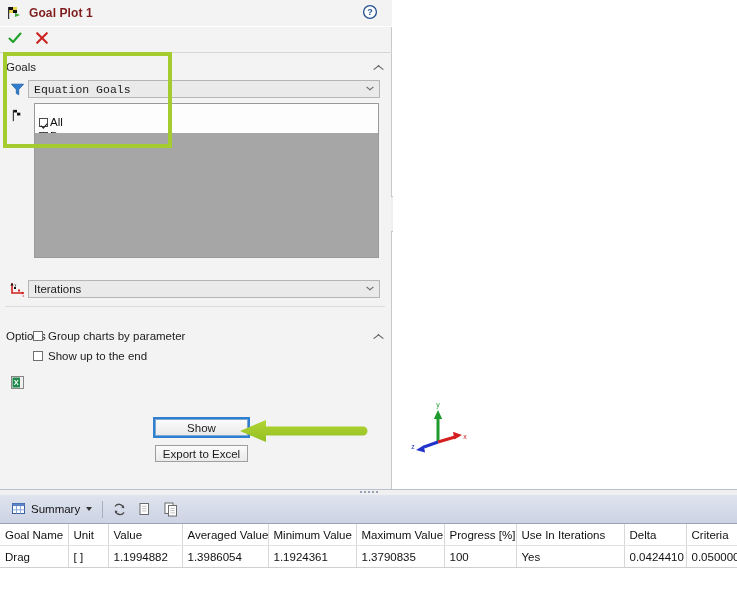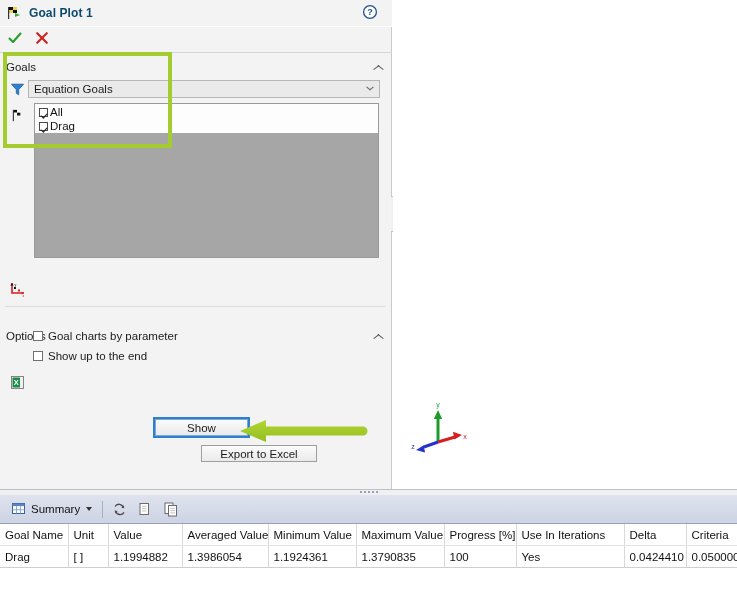--- a/index.html
+++ b/index.html
@@ -18,21 +18,21 @@
     background:#f3f3f3;
     border-right:1px solid #c9c9c9;
     box-sizing:border-box;
   }
   .pm-header{
     position:absolute;left:0;top:0;width:392px;height:26px;
     background:#f3f3f3;
     display:flex;align-items:center;
   }
   .pm-title{
-    font-size:12px;font-weight:bold;color:#0c4a6e;
+    font-size:12px;font-weight:bold;color:#7f1d1d;
     margin-left:6px;letter-spacing:.1px;
   }
   .flag-icon{display:inline-block;width:16px;height:16px;margin-left:7px;position:relative;}
   .help-btn{
     position:absolute;right:14px;top:4px;width:16px;height:16px;cursor:pointer;
   }
   .pm-divider-top{
     position:absolute;left:0;top:26px;width:392px;height:1px;background:#ffffff;
   }
   .pm-actions{
@@ -78,21 +78,21 @@
   .combo .arrow:before,.combo .arrow:after{
     content:"";position:absolute;top:7px;width:5px;height:1.3px;background:#6b6b6b;
   }
   .combo .arrow:before{left:3px;transform:rotate(38deg);}
   .combo .arrow:after{left:6.3px;transform:rotate(-38deg);}
 
   
   .goal-list{
     position:absolute;left:34px;top:103px;width:345px;height:30px;
     background:#fdfdfd;border:1px solid #9a9a9a;border-bottom:none;
-    box-sizing:border-box;padding:2px 0 0 4px;
+    box-sizing:border-box;padding:12px 0 0 4px;
   }
   .goal-item{display:flex;align-items:center;height:13px;margin-bottom:1px;cursor:pointer;}
   .cbx{
     width:9px;height:9px;border:1px solid #4a4a4a;background:#fff;
     position:relative;box-sizing:border-box;margin-right:2px;flex:none;
   }
   .cbx.checked:after{
     content:"";position:absolute;left:1.6px;top:3.4px;width:2.6px;height:5px;
     border:solid #1b1b1b;border-width:0 1.3px 1.3px 0;transform:rotate(42deg);
   }
@@ -235,21 +235,21 @@
         </svg>
       </span>
     </div>
     <div class="pm-sep"></div>
 
     <div class="sec-head" style="top:58px;">
       <span class="lbl">Goals</span>
       <span class="chev-up"></span>
     </div>
 
-    <div class="row" style="left:6px;top:79px;width:378px;height:20px;">
+    <div class="row" style="left:6px;top:79px;width:378px;height:20px;font-family:Liberation Mono, monospace;">
       <span class="row-icon">
         <svg width="15" height="15" viewBox="0 0 15 15">
           <path d="M1.5 2.2 H13.5 L8.7 7.6 V12.8 L6.3 11.3 V7.6 Z" fill="#2f7fd0" stroke="#1b5a9b" stroke-width="0.8" stroke-linejoin="round"></path>
         </svg>
       </span>
       <div class="combo" style="width:352px;">
         <span class="txt">Equation Goals</span>
         <span class="arrow"></span>
       </div>
     </div>
@@ -283,52 +283,56 @@
         <svg width="17" height="17" viewBox="0 0 17 17">
           <path d="M3 2 V12 H15" stroke="#d42020" stroke-width="1.6" fill="none"></path>
           <path d="M3 2 l-1.6 2.4 h3.2 z" fill="#111"></path>
           <path d="M15 12 l-2.4 -1.5 v3 z" fill="#d42020"></path>
           <rect x="5" y="6" width="2" height="2" fill="#111"></rect>
           <rect x="9" y="8.5" width="2" height="2" fill="#d42020"></rect>
           <text x="5.5" y="4.6" font-size="3.6" fill="#111" font-family="Liberation Sans, sans-serif">y</text>
           <text x="13.6" y="16" font-size="3.6" fill="#d42020" font-family="Liberation Sans, sans-serif">x</text>
         </svg>
       </span>
+      <div class="combo" style="width:352px;">
+        <span class="txt">Iterations</span>
+        <span class="arrow"></span>
+      </div>
     </div>
 
     <div style="position:absolute;left:5px;top:306px;width:380px;height:1px;background:#dcdcdc;"></div>
 
     <div class="sec-head" style="top:327px;gap:21px;">
       <span class="lbl">Options</span>
       <span class="chev-up"></span>
     </div>
 
     <div class="opt-row" style="left:33px;top:330px;">
       <span class="cbx2"></span>
-      <span class="t">Goal charts by parameter</span>
+      <span class="t">Group charts by parameter</span>
     </div>
     <div class="opt-row" style="left:33px;top:350px;">
       <span class="cbx2"></span>
       <span class="t">Show up to the end</span>
     </div>
 
     <div class="row" style="left:6px;top:372px;width:378px;height:20px;">
       <span class="row-icon">
         <svg width="15" height="15" viewBox="0 0 15 15">
           <rect x="1.5" y="1.5" width="12" height="12" fill="#f0f0f0" stroke="#7a7a7a" stroke-width="0.9"></rect>
           <rect x="2.5" y="2.5" width="7.5" height="10" fill="#1f8a4c"></rect>
           <text x="6.2" y="10.4" font-size="7.5" fill="#ffffff" font-family="Liberation Sans, sans-serif" text-anchor="middle" font-weight="bold">X</text>
         </svg>
       </span>
     </div>
 
     <div class="btn focus" style="left:155px;top:419px;width:93px;">
       <span>Show</span>
     </div>
-    <div class="btn" style="left:155px;top:445px;width:116px;margin-left:46px;">
+    <div class="btn" style="left:155px;top:445px;width:93px;">
       <span>Export to Excel</span>
     </div>
 
   </div>
 
   <div class="annot-box"></div>
 
   <div class="annot-arrow">
     <svg width="130" height="24" viewBox="0 0 130 24">
       <defs>

